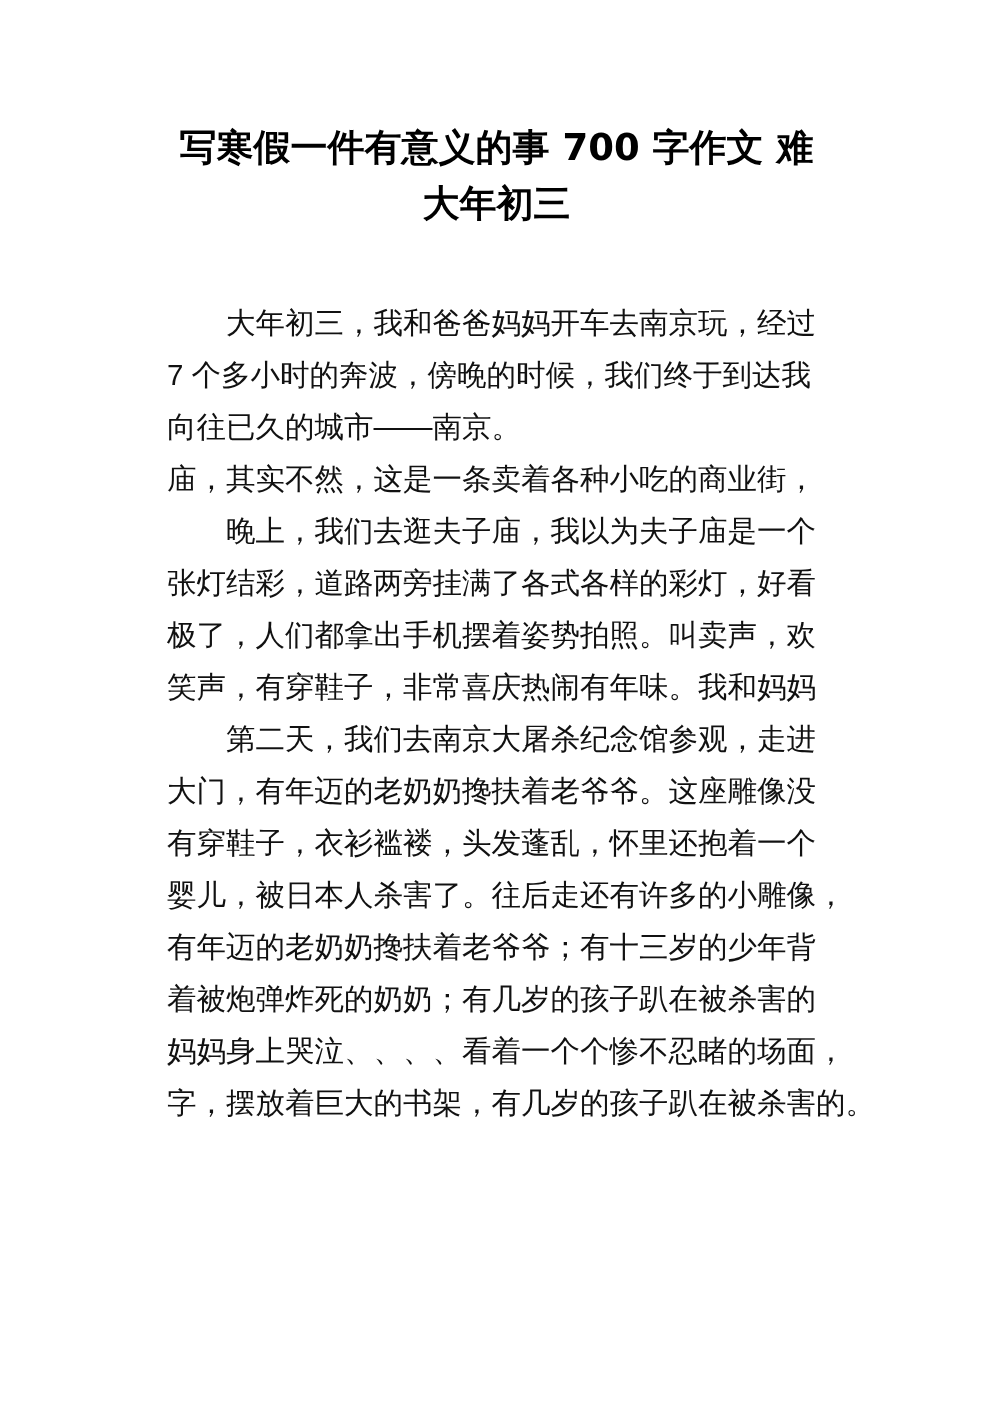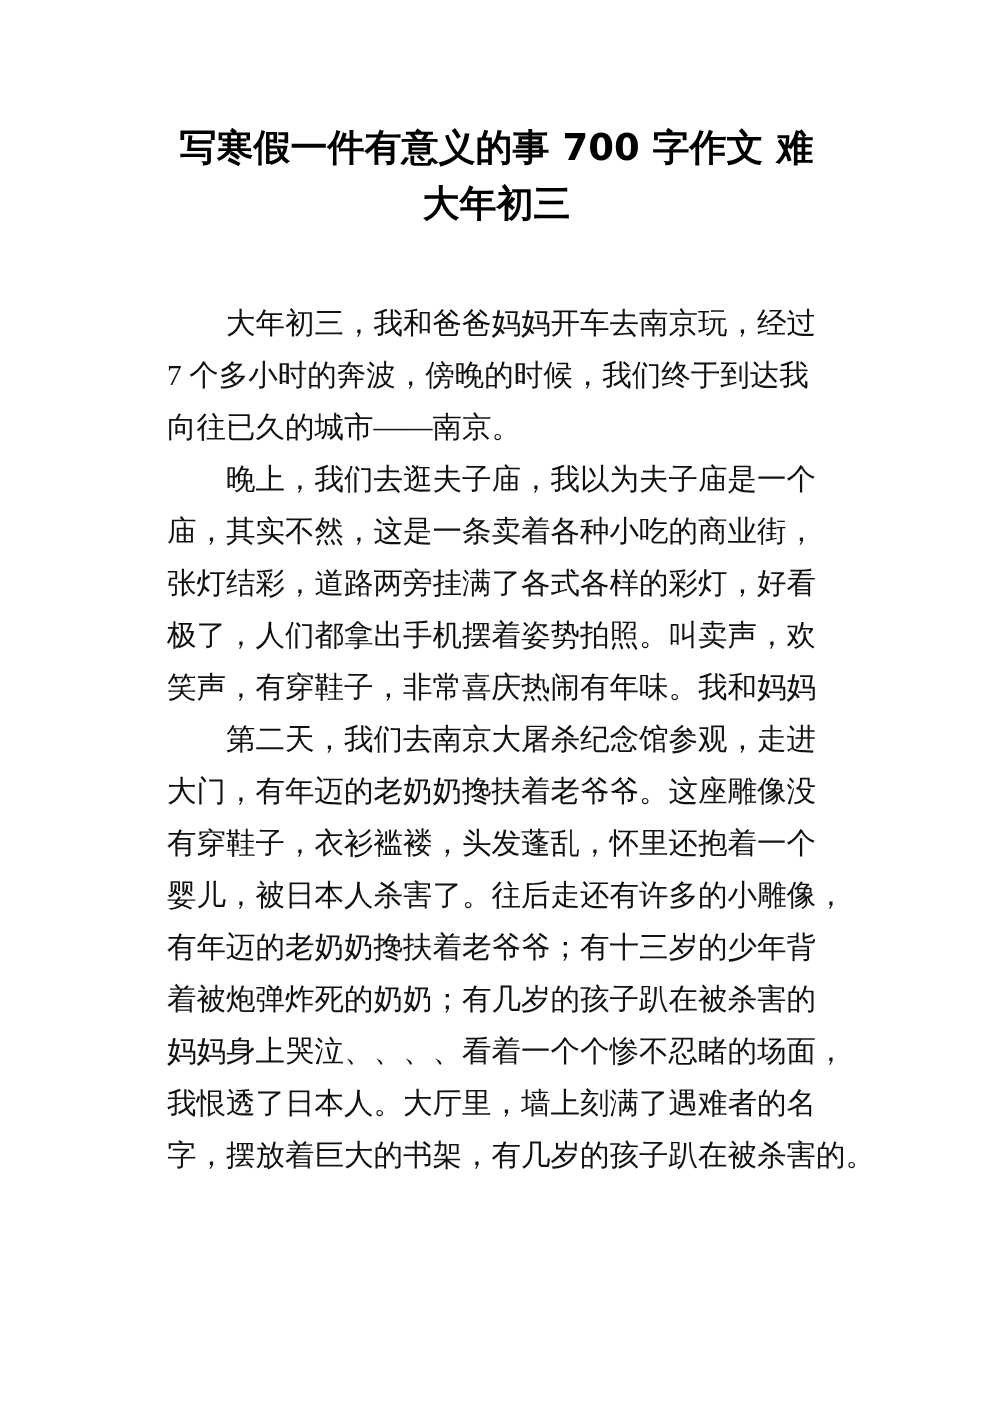--- a/index.html
+++ b/index.html
@@ -11,21 +11,21 @@
     font-family: "DejaVu Sans", sans-serif;
     font-weight: bold;
     font-size: 37px;
     line-height: 56px;
     color: #000;
     letter-spacing: 0px;
   }
   .title-line { display: block; white-space: nowrap; }
   .body {
     position: absolute; left: 167px; top: 297px; width: 680px;
-    font-family: Liberation Serif, serif;
+    font-family: Liberation Sans, sans-serif;
     font-size: 29.5px;
     line-height: 52px;
     color: #111;
   }
   .line { display: block; white-space: nowrap; height: 52px; }
   .indent { padding-left: 59px; }
 </style>
 </head>
 <body>
 
@@ -35,31 +35,30 @@
     <span class="title-line">大年初三</span>
   </div>
 
   <div class="body">
     <div>
       <span class="line indent">大年初三，我和爸爸妈妈开车去南京玩，经过</span>
       <span class="line">7 个多小时的奔波，傍晚的时候，我们终于到达我</span>
       <span class="line">向往已久的城市——南京。</span>
     </div>
     <div>
+      <span class="line">庙，其实不然，这是一条卖着各种小吃的商业街，</span>
       <span class="line indent">晚上，我们去逛夫子庙，我以为夫子庙是一个</span>
-      <span class="line">庙，其实不然，这是一条卖着各种小吃的商业街，</span>
       <span class="line">张灯结彩，道路两旁挂满了各式各样的彩灯，好看</span>
       <span class="line">极了，人们都拿出手机摆着姿势拍照。叫卖声，欢</span>
       <span class="line">笑声，有穿鞋子，非常喜庆热闹有年味。我和妈妈</span>
     </div>
     <div>
       <span class="line indent">第二天，我们去南京大屠杀纪念馆参观，走进</span>
       <span class="line">大门，有年迈的老奶奶搀扶着老爷爷。这座雕像没</span>
       <span class="line">有穿鞋子，衣衫褴褛，头发蓬乱，怀里还抱着一个</span>
       <span class="line">婴儿，被日本人杀害了。往后走还有许多的小雕像，</span>
       <span class="line">有年迈的老奶奶搀扶着老爷爷；有十三岁的少年背</span>
       <span class="line">着被炮弹炸死的奶奶；有几岁的孩子趴在被杀害的</span>
       <span class="line">妈妈身上哭泣、、、、看着一个个惨不忍睹的场面，</span>
-      <span class="line">我恨透了日本人。大厅里，墙上刻满了遇难者的名</span>
       <span class="line">字，摆放着巨大的书架，有几岁的孩子趴在被杀害的。</span>
     </div>
   </div>
 </div>
 
 </body></html>

